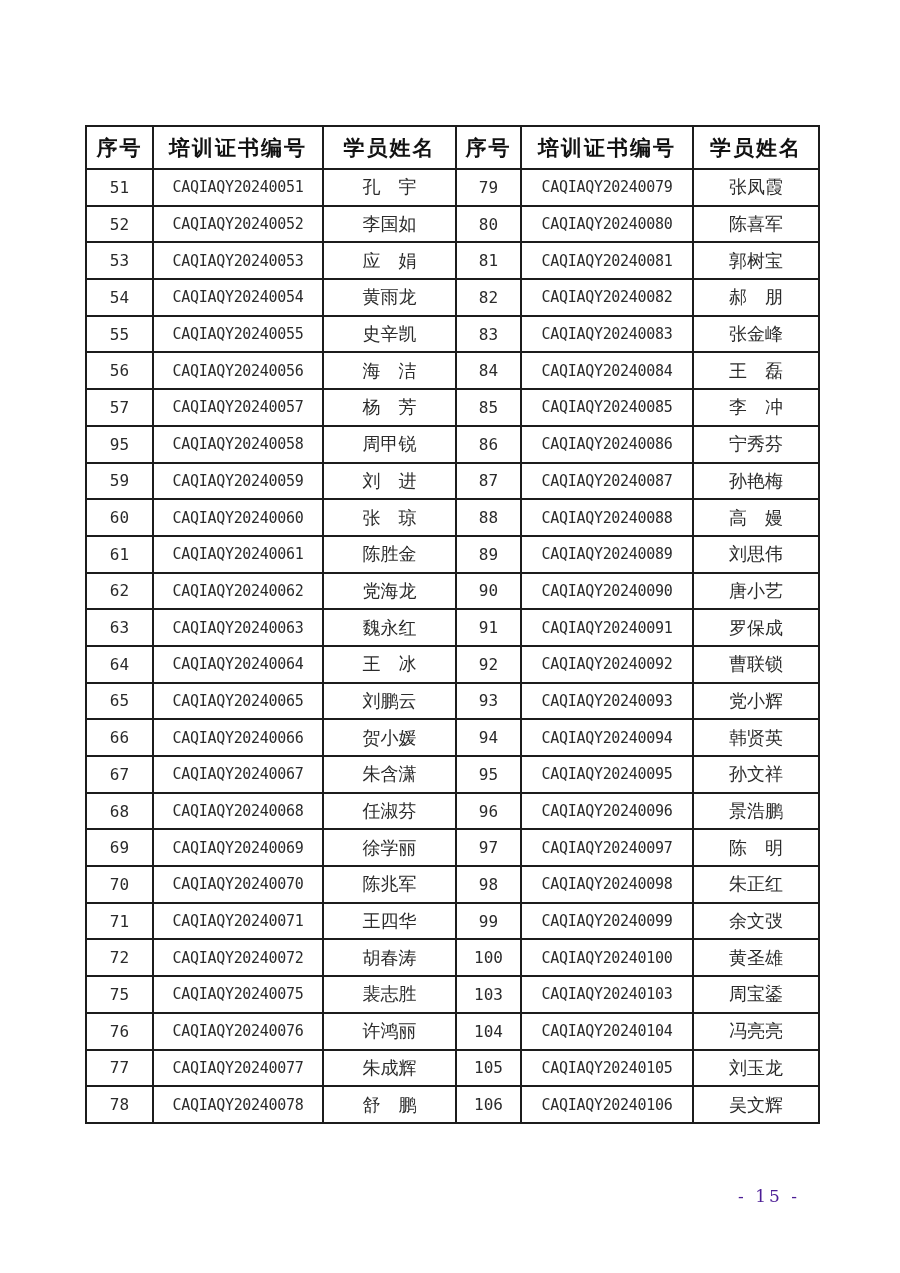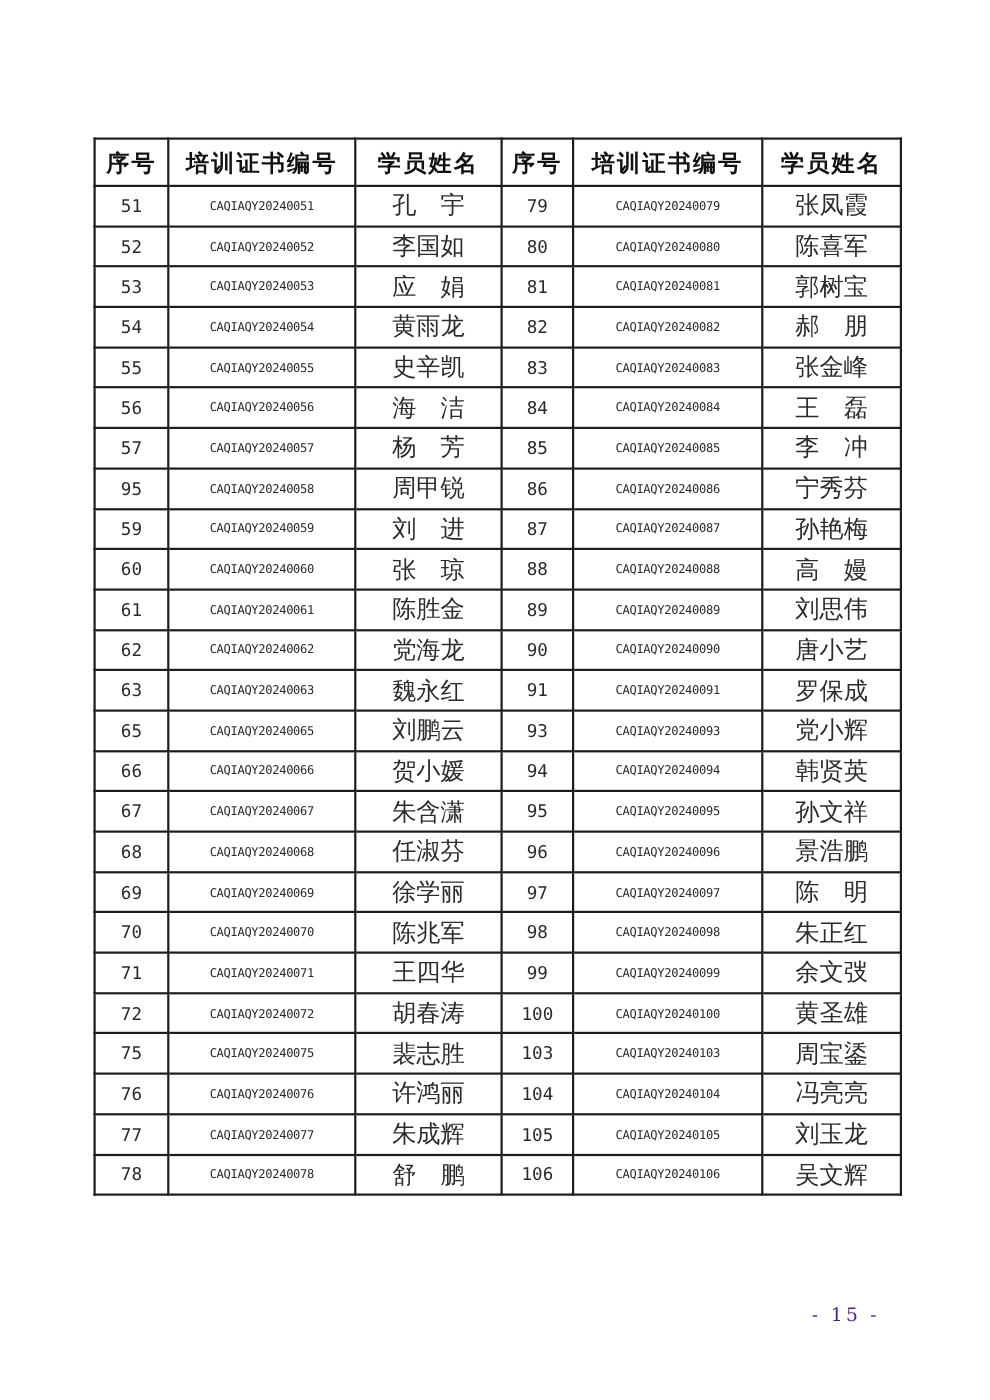--- a/index.html
+++ b/index.html
@@ -57,26 +57,26 @@
     height: 34.7px;
     color: #2b2b2b;
   }
   td.serial {
     font-family: "DejaVu Sans Mono", "Liberation Mono", monospace;
     font-size: 16px;
     margin-left: 20px;
   }
   td.cert {
     font-family: "DejaVu Sans Mono", "Liberation Mono", monospace;
-    font-size: 11px;
+    font-size: 15px;
     letter-spacing: -0.3px;
   }
   td.name {
     font-family: "DejaVu Sans", sans-serif;
-    font-size: 22px;
+    font-size: 18px;
   }
   .page-number {
     position: absolute;
     top: 1186px;
     right: 100px;
     font-family: "DejaVu Serif", "Liberation Serif", serif;
     font-size: 17px;
     letter-spacing: 3px;
     color: #4c1d95;
   }
@@ -205,20 +205,28 @@
           </tr>
           <tr>
             <td class="serial">63</td>
             <td class="cert">CAQIAQY20240063</td>
             <td class="name">魏永红</td>
             <td class="serial">91</td>
             <td class="cert">CAQIAQY20240091</td>
             <td class="name">罗保成</td>
           </tr>
           <tr>
+            <td class="serial">64</td>
+            <td class="cert">CAQIAQY20240064</td>
+            <td class="name">王　冰</td>
+            <td class="serial">92</td>
+            <td class="cert">CAQIAQY20240092</td>
+            <td class="name">曹联锁</td>
+          </tr>
+          <tr>
             <td class="serial">65</td>
             <td class="cert">CAQIAQY20240065</td>
             <td class="name">刘鹏云</td>
             <td class="serial">93</td>
             <td class="cert">CAQIAQY20240093</td>
             <td class="name">党小辉</td>
           </tr>
           <tr>
             <td class="serial">66</td>
             <td class="cert">CAQIAQY20240066</td>

